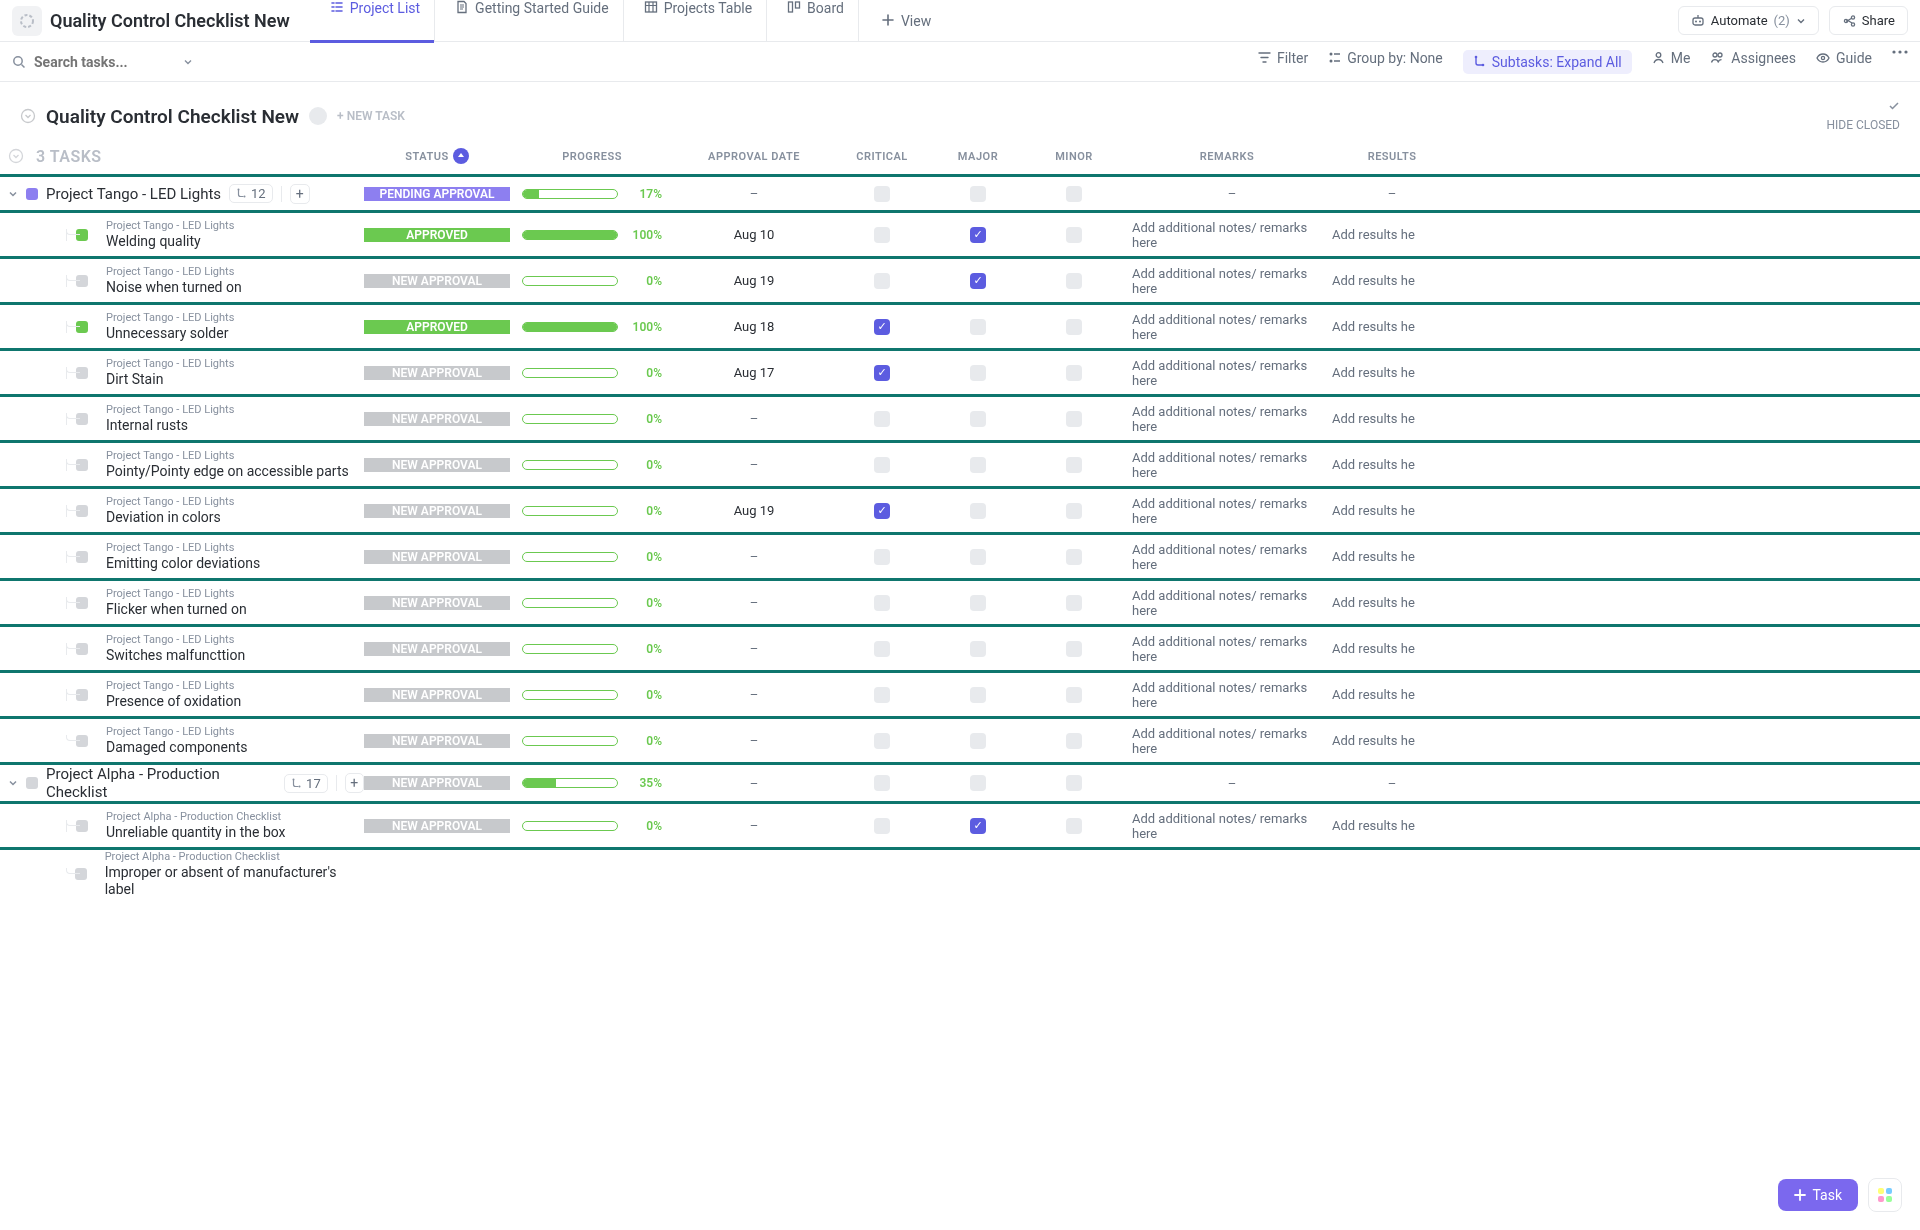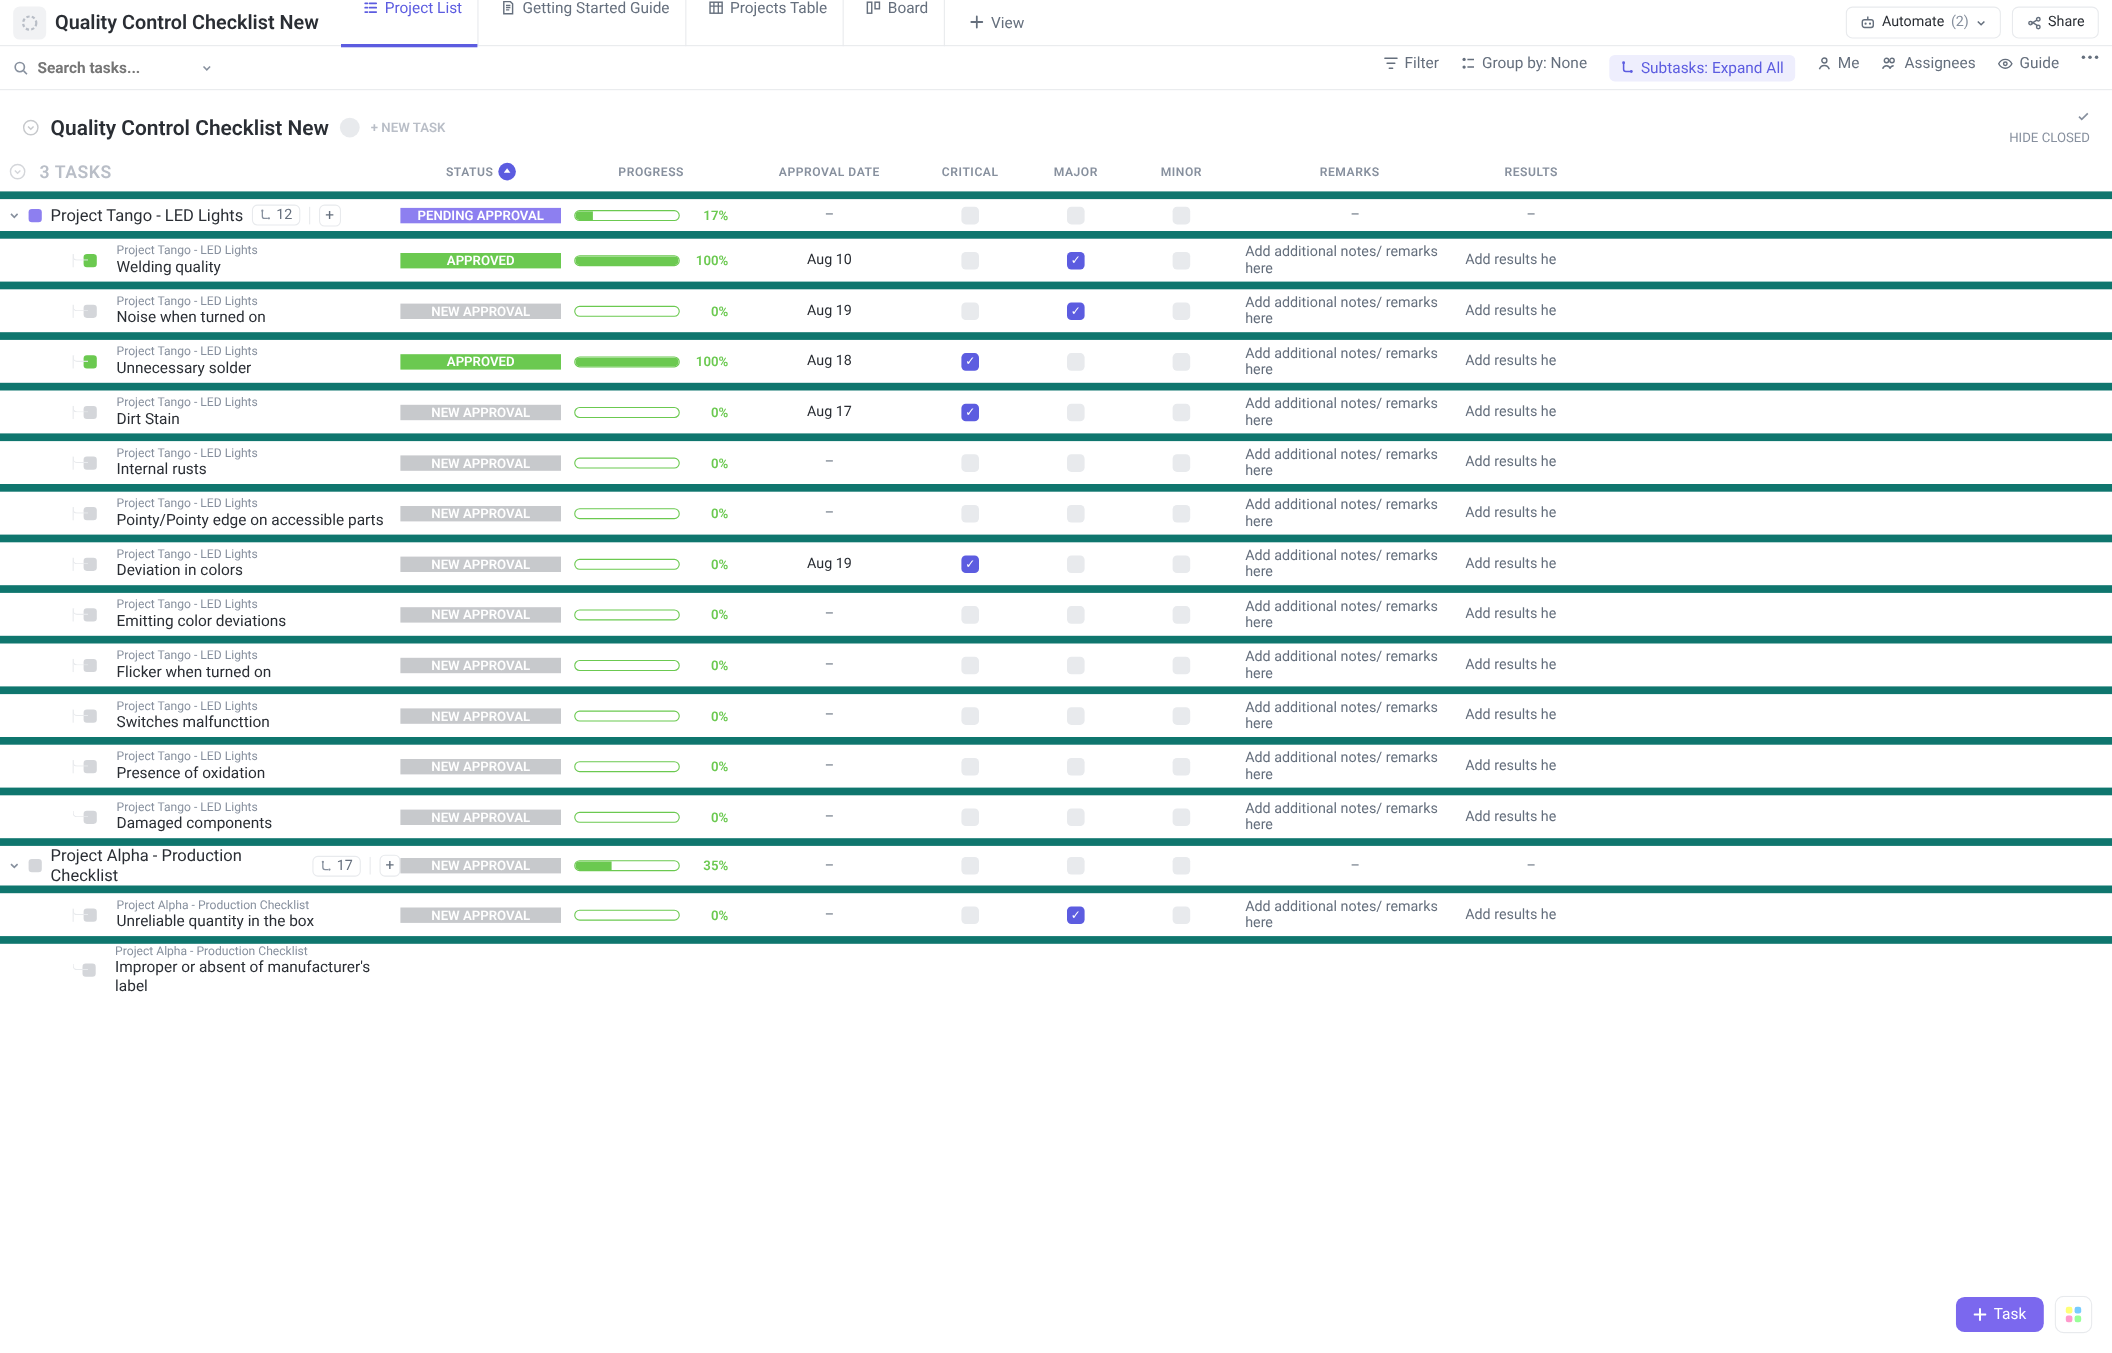--- a/index.html
+++ b/index.html
@@ -35,21 +35,21 @@
 .col-name{flex:0 0 338px;}
 .col-status{flex:0 0 146px;text-align:center;display:flex;justify-content:center;align-items:center;gap:4px;}
 .col-progress{flex:0 0 164px;text-align:center;}
 .col-date{flex:0 0 160px;text-align:center;}
 .col-ck{flex:0 0 96px;text-align:center;}
 .col-remarks{flex:0 0 210px;text-align:center;}
 .col-results{flex:0 0 120px;text-align:center;}
 .task-count{color:#b9bec7;font-size:16px;font-weight:600;padding-left:10px;}
 .sort-dot{width:16px;height:16px;border-radius:50%;background:#5c5ce0;display:inline-flex;align-items:center;justify-content:center;}
 
-.row { display:flex; align-items:center; border-top:7px solid #0f766e; min-height:36px;}
+.row { display:flex; align-items:center; border-top:3px solid #0f766e; min-height:36px;}
 .row.parent{min-height:36px;}
 .row.sub{min-height:46px;}
 .chevron{width:26px;display:flex;justify-content:center;color:#87909e;cursor:pointer;}
 .name-cell{flex:0 0 338px;display:flex;align-items:center;gap:8px;}
 .name-cell.parent{padding-left:0;}
 .name-cell .status-sq{width:12px;height:12px;border-radius:3px;flex-shrink:0;}
 .parent-name{font-size:15px;font-weight:400;color:#2a2e34;}
 .sub-name-wrap{display:flex;flex-direction:column;line-height:1.25;}
 .sub-breadcrumb{font-size:11px;color:#87909e;}
 .sub-name{font-size:14px;color:#2a2e34;}

